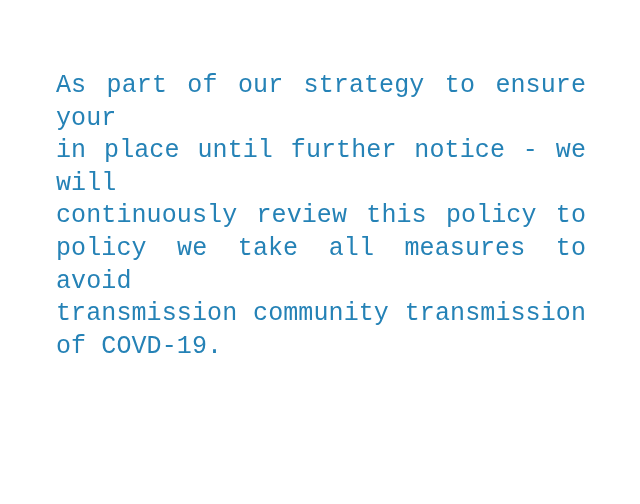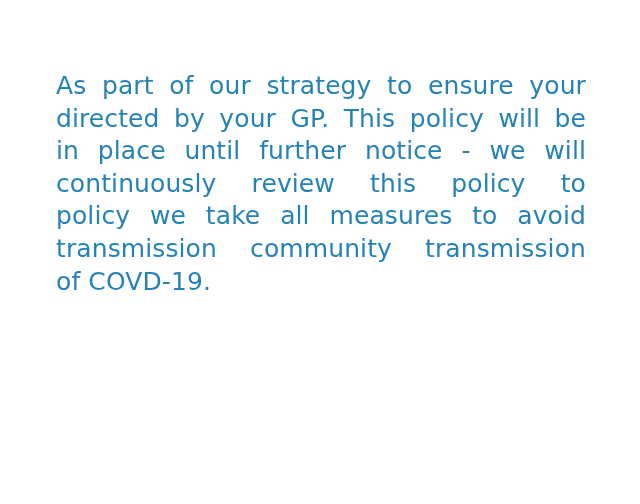--- a/index.html
+++ b/index.html
@@ -11,20 +11,21 @@
     height: 504px;
     background: #ffffff;
     overflow: hidden;
     position: relative;
     font-family: "DejaVu Sans", "Liberation Sans", sans-serif;
   }
   .page {
     position: absolute;
     inset: 0;
     background: #ffffff;
+    font-family: Liberation Mono, monospace;
   }
   .notice {
     position: absolute;
     left: 56px;
     top: 70px;
     width: 530px;
     font-size: 25px;
     line-height: 32.6px;
     font-weight: 400;
     letter-spacing: 0.1px;
@@ -37,20 +38,19 @@
   .notice-line.last {
     text-align-last: left;
   }
 </style>
 </head>
 <body>
 
 <div class="page" style="background: rgb(255, 255, 255);">
   <div class="notice" id="notice" style="color: rgb(37, 130, 182);">
       <div class="notice-line">As part of our strategy to ensure your</div>
-      <div class="notice-line">directed by your GP. This policy will be</div>
       <div class="notice-line">in place until further notice - we will</div>
       <div class="notice-line">continuously review this policy to</div>
       <div class="notice-line">policy we take all measures to avoid</div>
       <div class="notice-line">transmission community transmission</div>
       <div class="notice-line last">of COVD-19.</div>
     </div>
 </div>
 
 </body></html>

